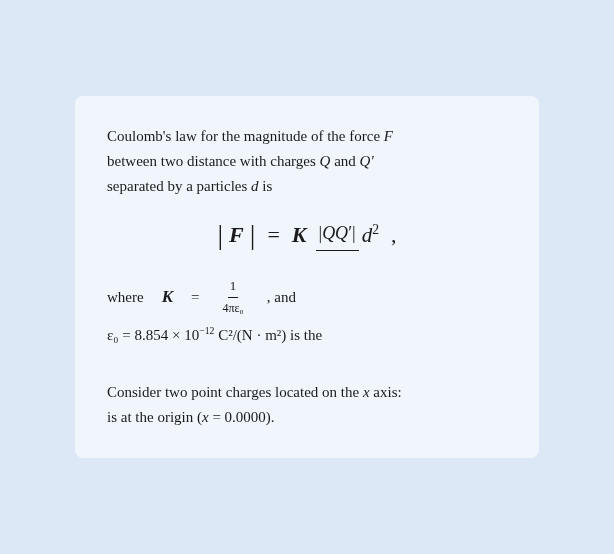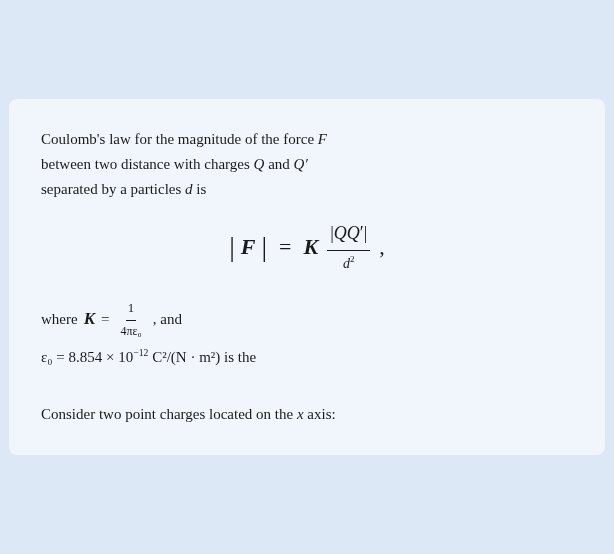--- a/index.html
+++ b/index.html
@@ -17,21 +17,21 @@
       justify-content: center;
       font-family: Georgia, 'Times New Roman', serif;
       font-size: 15px;
       color: #1a1a1a;
     }
 
     .card {
       background-color: #f0f6fc;
       border-radius: 8px;
       padding: 28px 32px;
-      width: 596px;
+      width: 464px;
       line-height: 1.65;
     }
 
     .intro-text {
       margin-bottom: 18px;
     }
 
     .formula-block {
       text-align: center;
       margin: 18px 0 22px 0;
@@ -65,42 +65,42 @@
     }
 
     .abs-bars {
       font-size: 28px;
       font-weight: 300;
       line-height: 1;
     }
 
     .fraction {
       display: inline-flex;
-      flex-direction: column;
+      flex-direction: row;
       align-items: center;
       vertical-align: middle;
       margin: 0 3px;
     }
 
     .fraction .numerator {
       border-bottom: 1.5px solid #1a1a1a;
       padding: 0 3px 1px 3px;
       font-size: 18px;
     }
 
     .fraction .denominator {
       padding: 1px 3px 0 3px;
-      font-size: 14px;
+      font-size: 21px;
       text-align: right;
     }
 
     .where-line {
       display: flex;
       align-items: center;
-      gap: 6px;
+      gap: 18px;
       font-size: 15px;
       margin-bottom: 4px;
     }
 
     .where-fraction {
       display: inline-flex;
       flex-direction: column;
       align-items: center;
       vertical-align: middle;
       margin: 0 3px;
@@ -179,15 +179,19 @@
     </div>
     <div class="epsilon-line">
       <span>ε₀ = 8.854 × 10<sup>−12</sup> C²/(N · m²) is the</span>
     </div>
   </div>
 
   <div class="consider-block">
     <div>
       <span>Consider two point charges located on the </span><span class="math-italic">x</span><span> axis:</span>
     </div>
+    <div>
+      <span>is at the origin (</span><span class="math-italic">x</span>
+      <span> = 0.0000).</span>
+    </div>
   </div>
 
 </div>
 
 </body></html>

